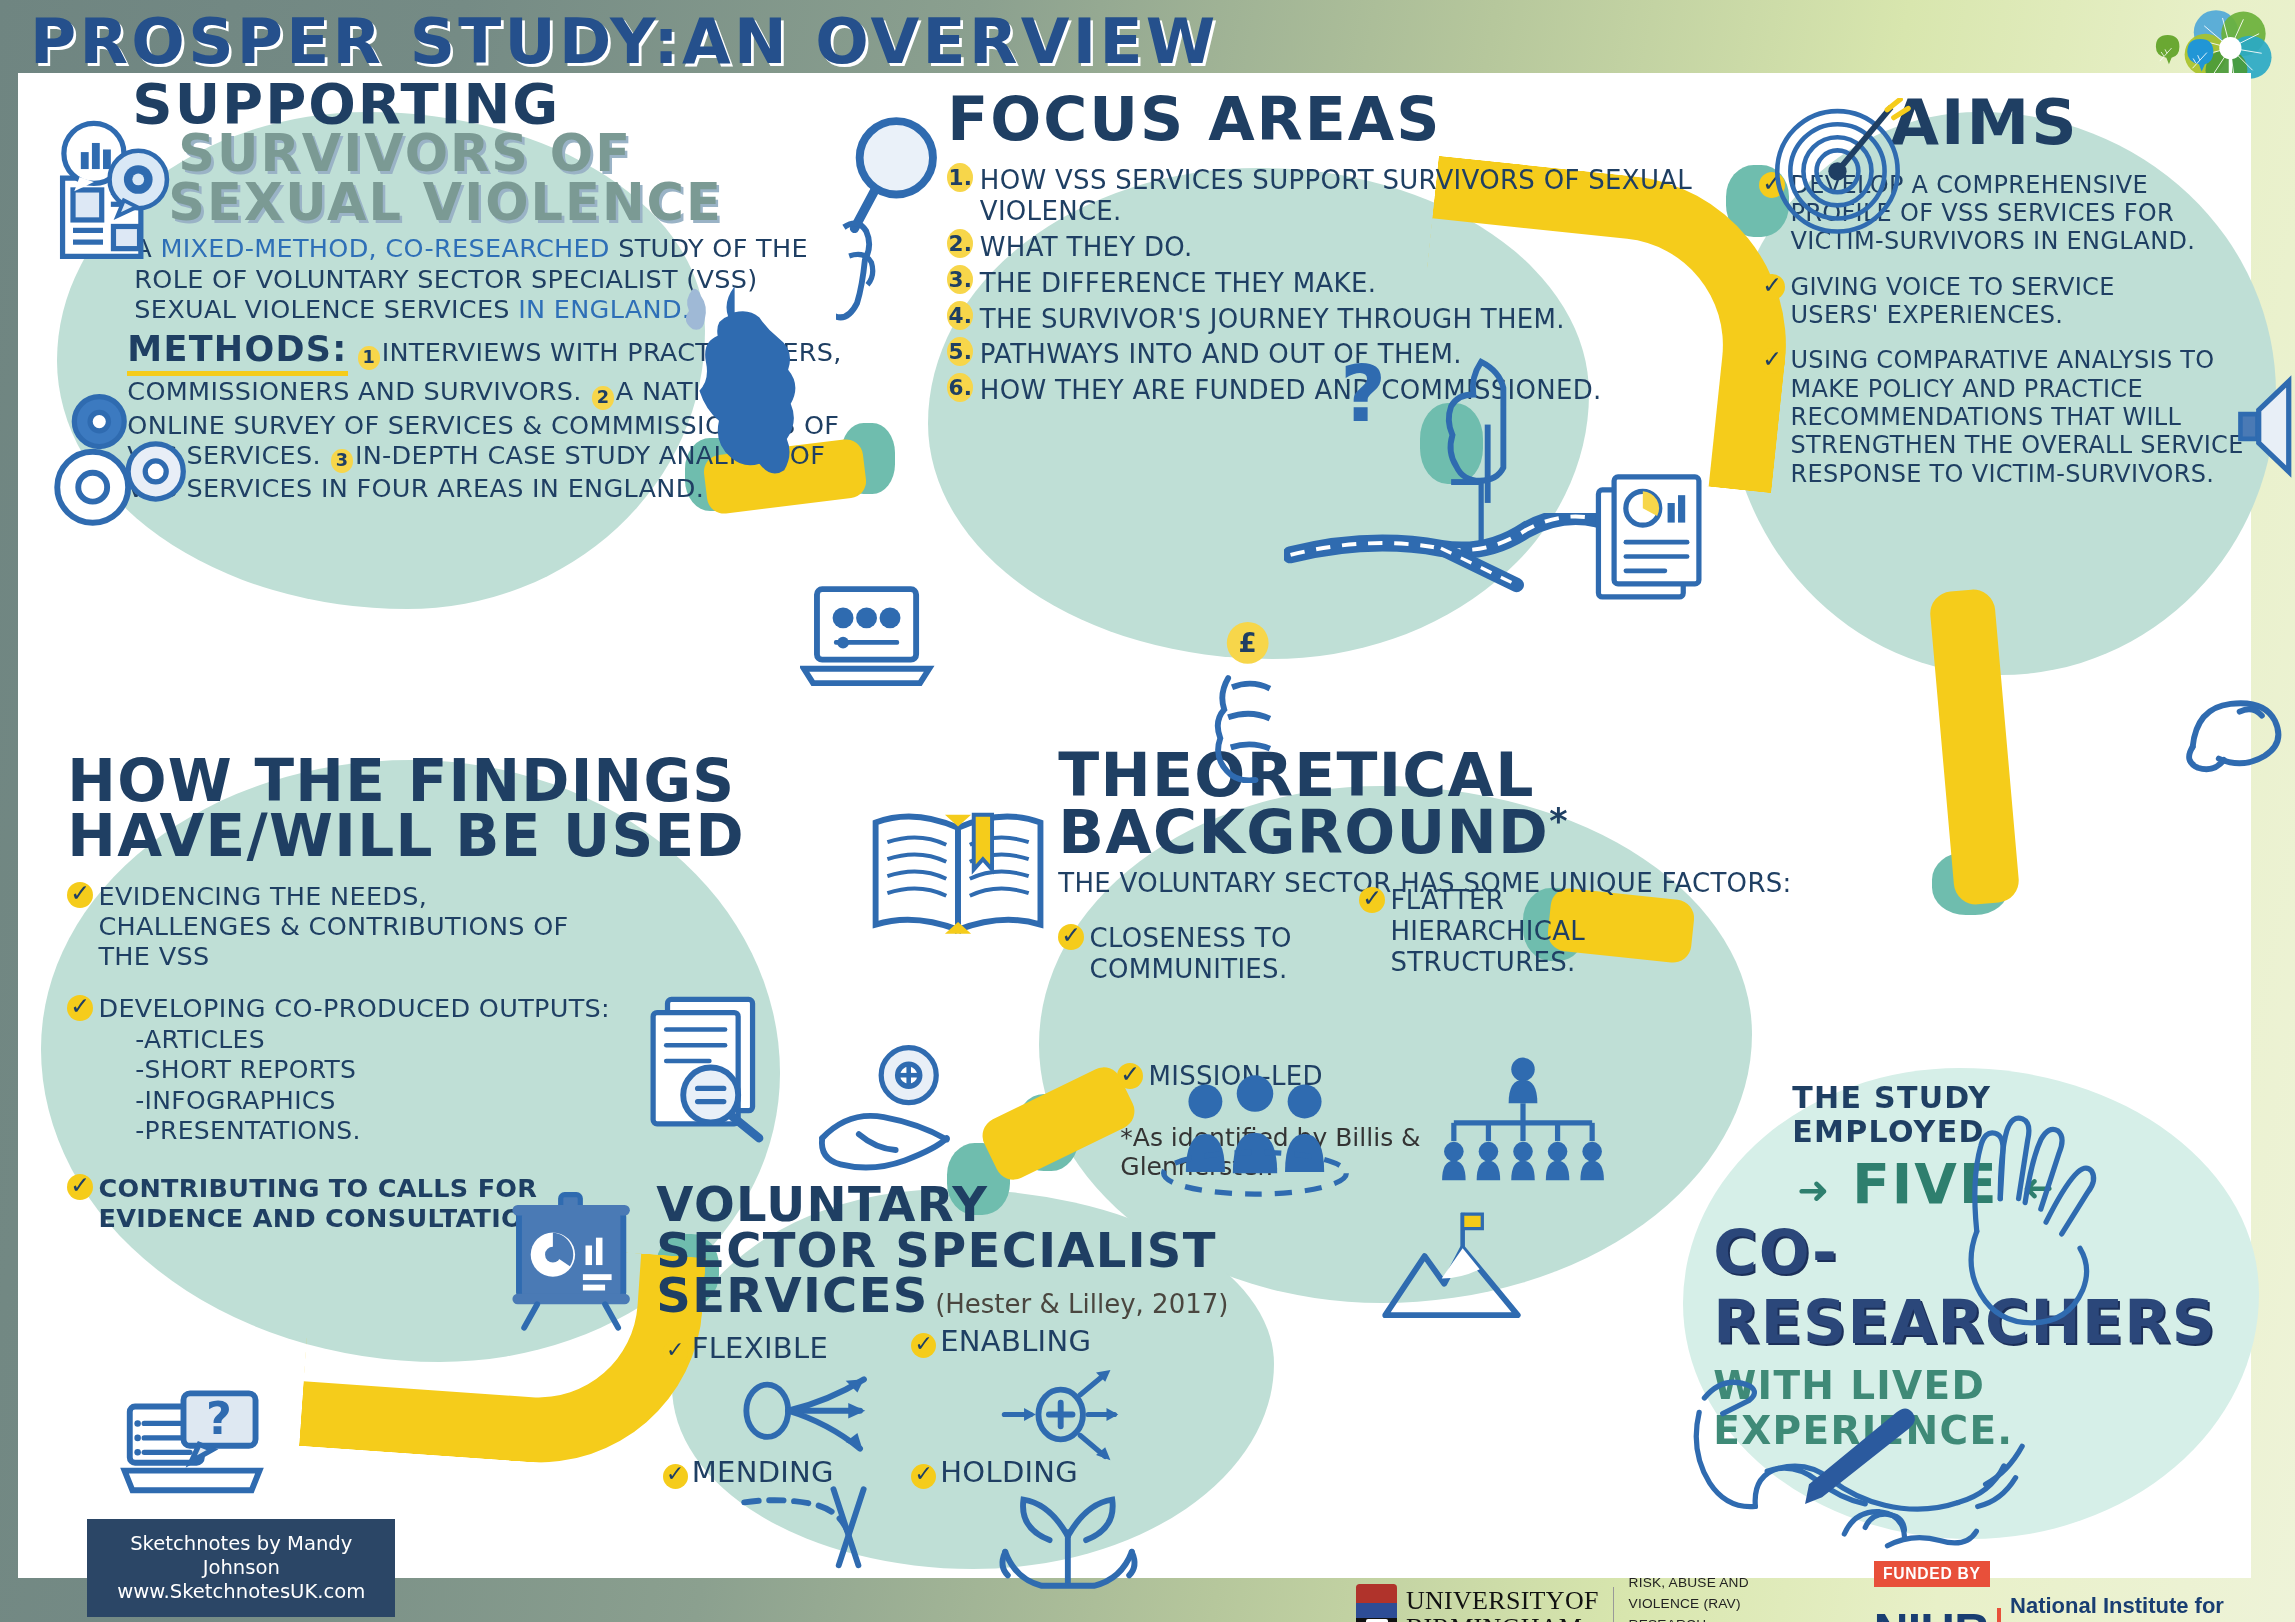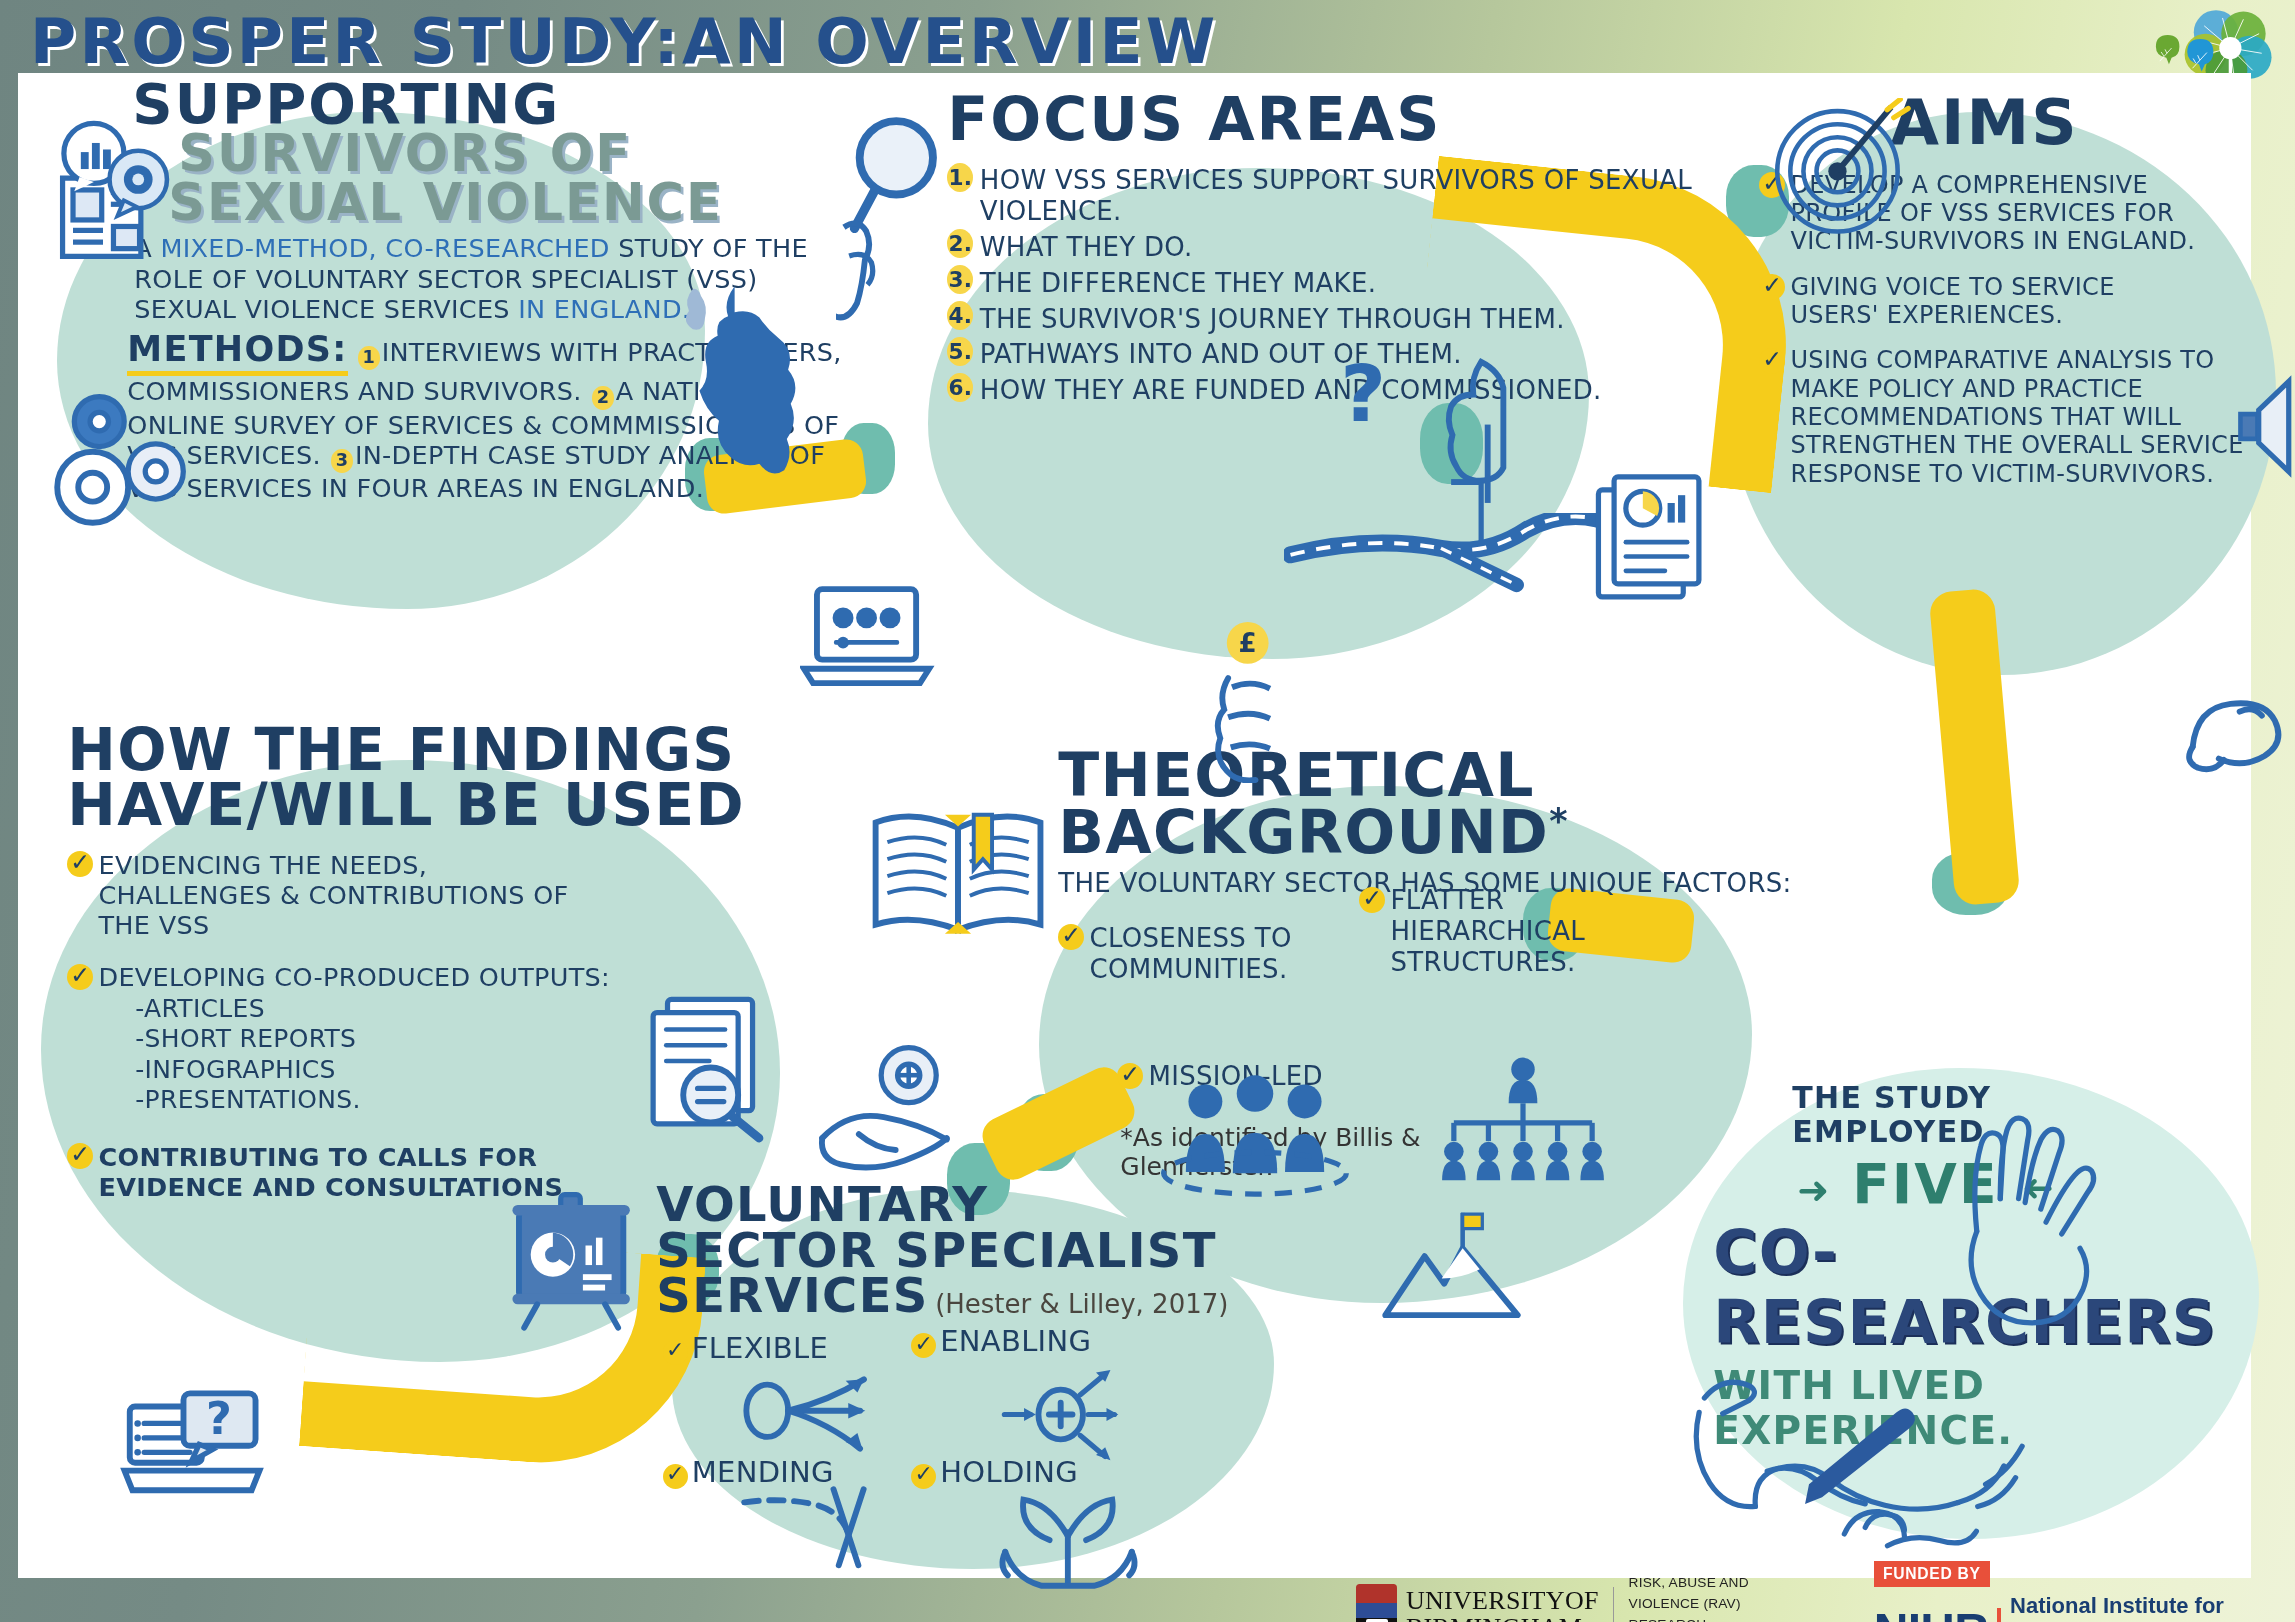--- a/index.html
+++ b/index.html
@@ -149,21 +149,21 @@
     text-align:center; line-height:29px; margin-right:6.5px;
   }
   .focus-text { padding-top: 2.6px; }
 
   
   #sec-aims { left: 1741px; top: 19.6px; width: 497px; }
   #aims-title { font-size: 63px; letter-spacing: 2px; margin-left: 131px; }
   #aims-list { margin-top: 18.3px; font-size: 24px; }
 
   
-  #sec-findings { left: 49px; top: 650px; width: 772px; }
+  #sec-findings { left: 49px; top: 681px; width: 772px; }
   #findings-title { font-size: 58px; letter-spacing: 1.3px; }
   #findings-list { margin-top: 17px; font-size: 25.5px; }
   .sublist { margin-left: 68px; margin-top: 1.3px; font-size: 25px; line-height: 1.22; }
 
   
   #sec-theory { left: 1040px; top: 674px; width: 746px; }
   #theory-title-1 { font-size: 60px; letter-spacing: 1.3px; }
   #theory-title-2 { font-size: 60px; letter-spacing: 1.3px; }
   #theory-lead { font-size: 26px; margin-top: 6.5px; }
   #theory-cols { position: relative; margin-top: 9.2px; height: 190px; }
@@ -916,20 +916,25 @@
         <g fill="none" stroke="#2f6bb0" stroke-width="8" stroke-linecap="round">
           <path d="M236,272 q16,-36 54,-34 q36,4 38,38"></path>
           <path d="M268,262 q10,-22 34,-20 q24,2 26,24"></path>
           <path d="M302,290 q38,-20 80,-8 q40,12 56,-14"></path>
           <path d="M452,196 q34,-18 56,-58"></path>
           <path d="M440,230 q36,-8 58,-44"></path>
         </g>
       </svg>
     </div>
 
+    <div id="credit-box">
+      <div>Sketchnotes by Mandy</div>
+      <div>Johnson</div>
+      <div>www.SketchnotesUK.com</div>
+    </div>
 
     <div id="logo-bar">
       <div id="uob-logo">
         <div id="uob-crest"></div>
         <div id="uob-text">
           <div id="uob-l1">UNIVERSITYOF</div>
           <div id="uob-l2">BIRMINGHAM</div>
         </div>
         <div id="uob-divider"></div>
         <div id="rav-text">

